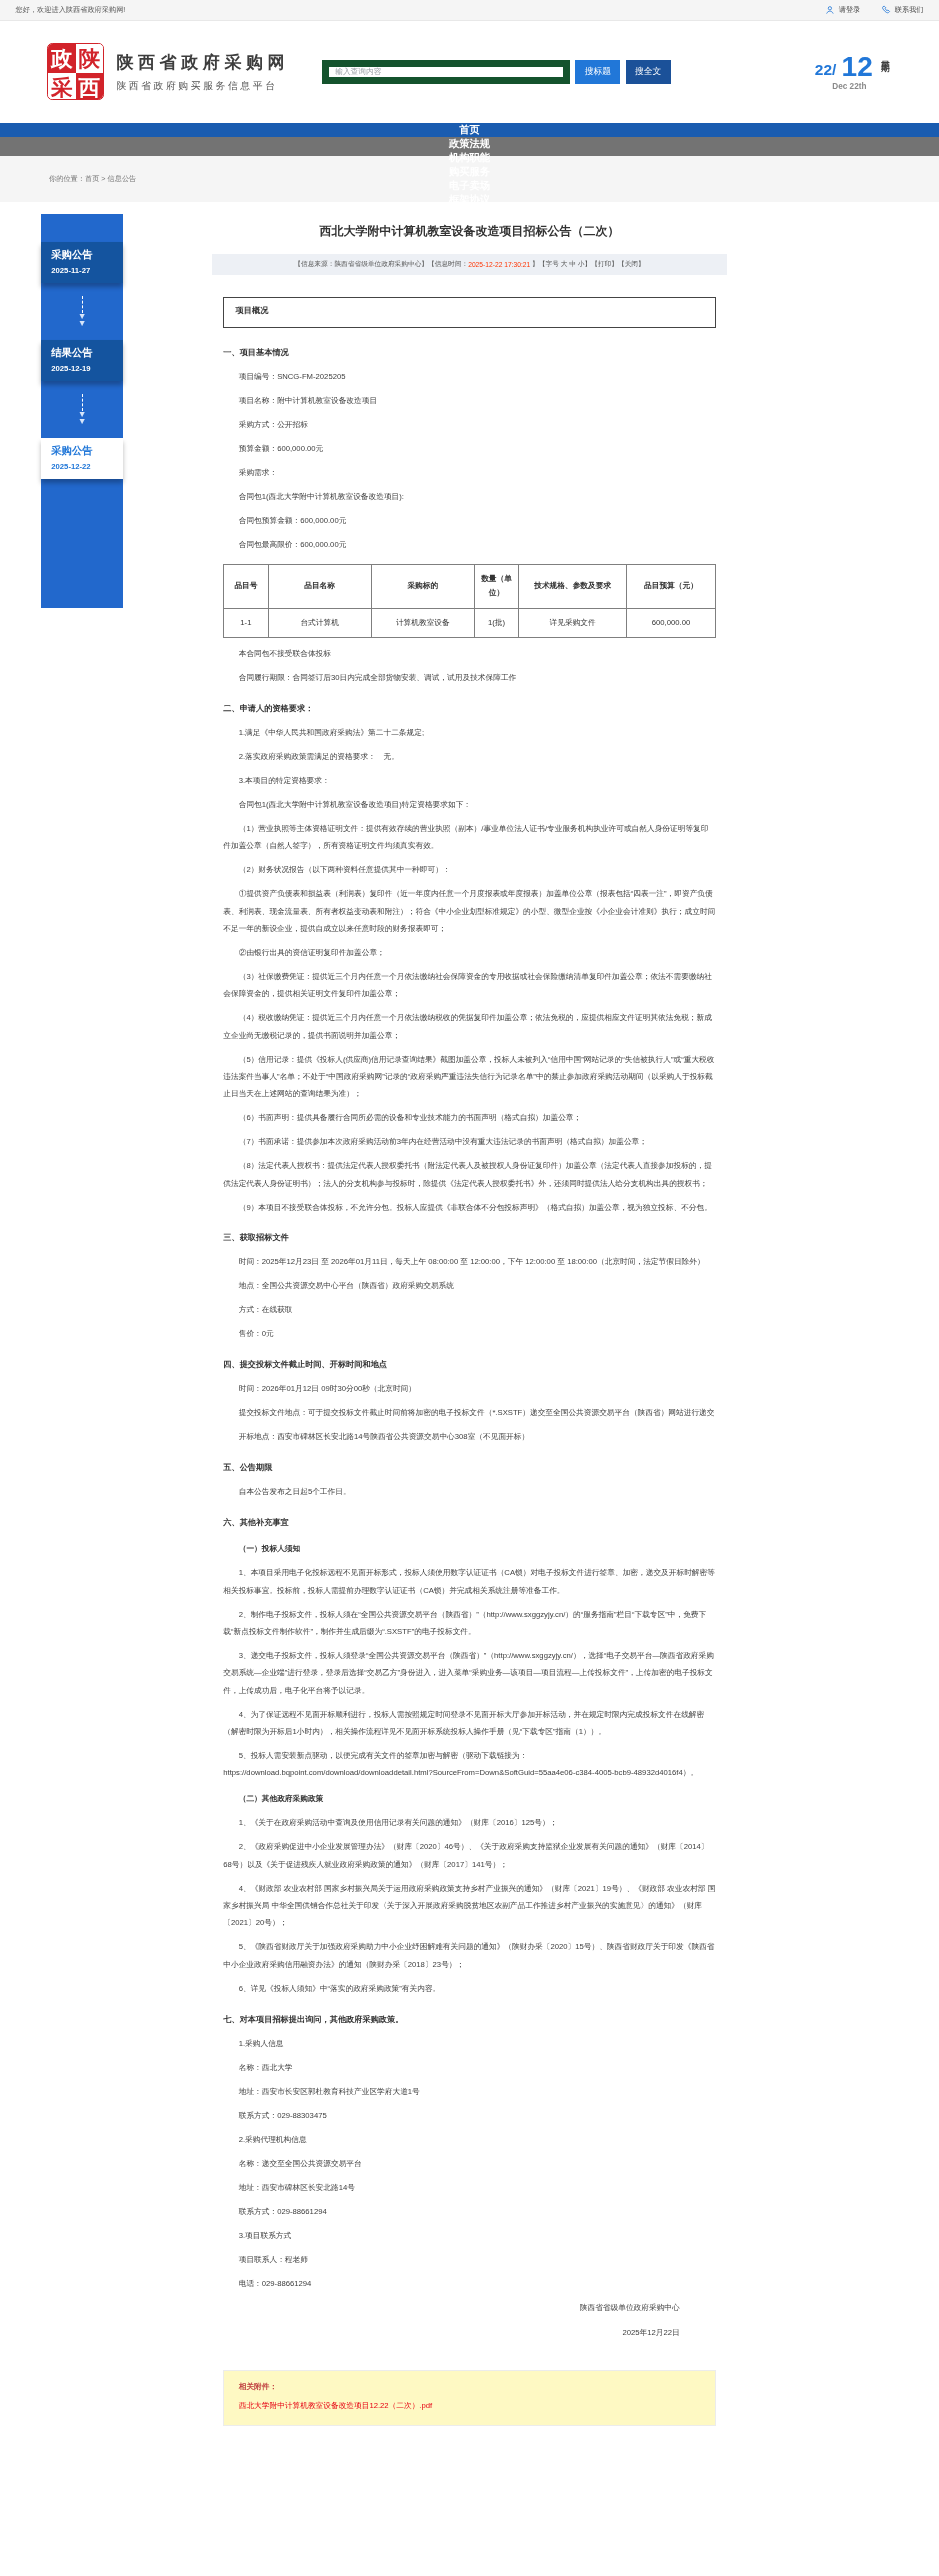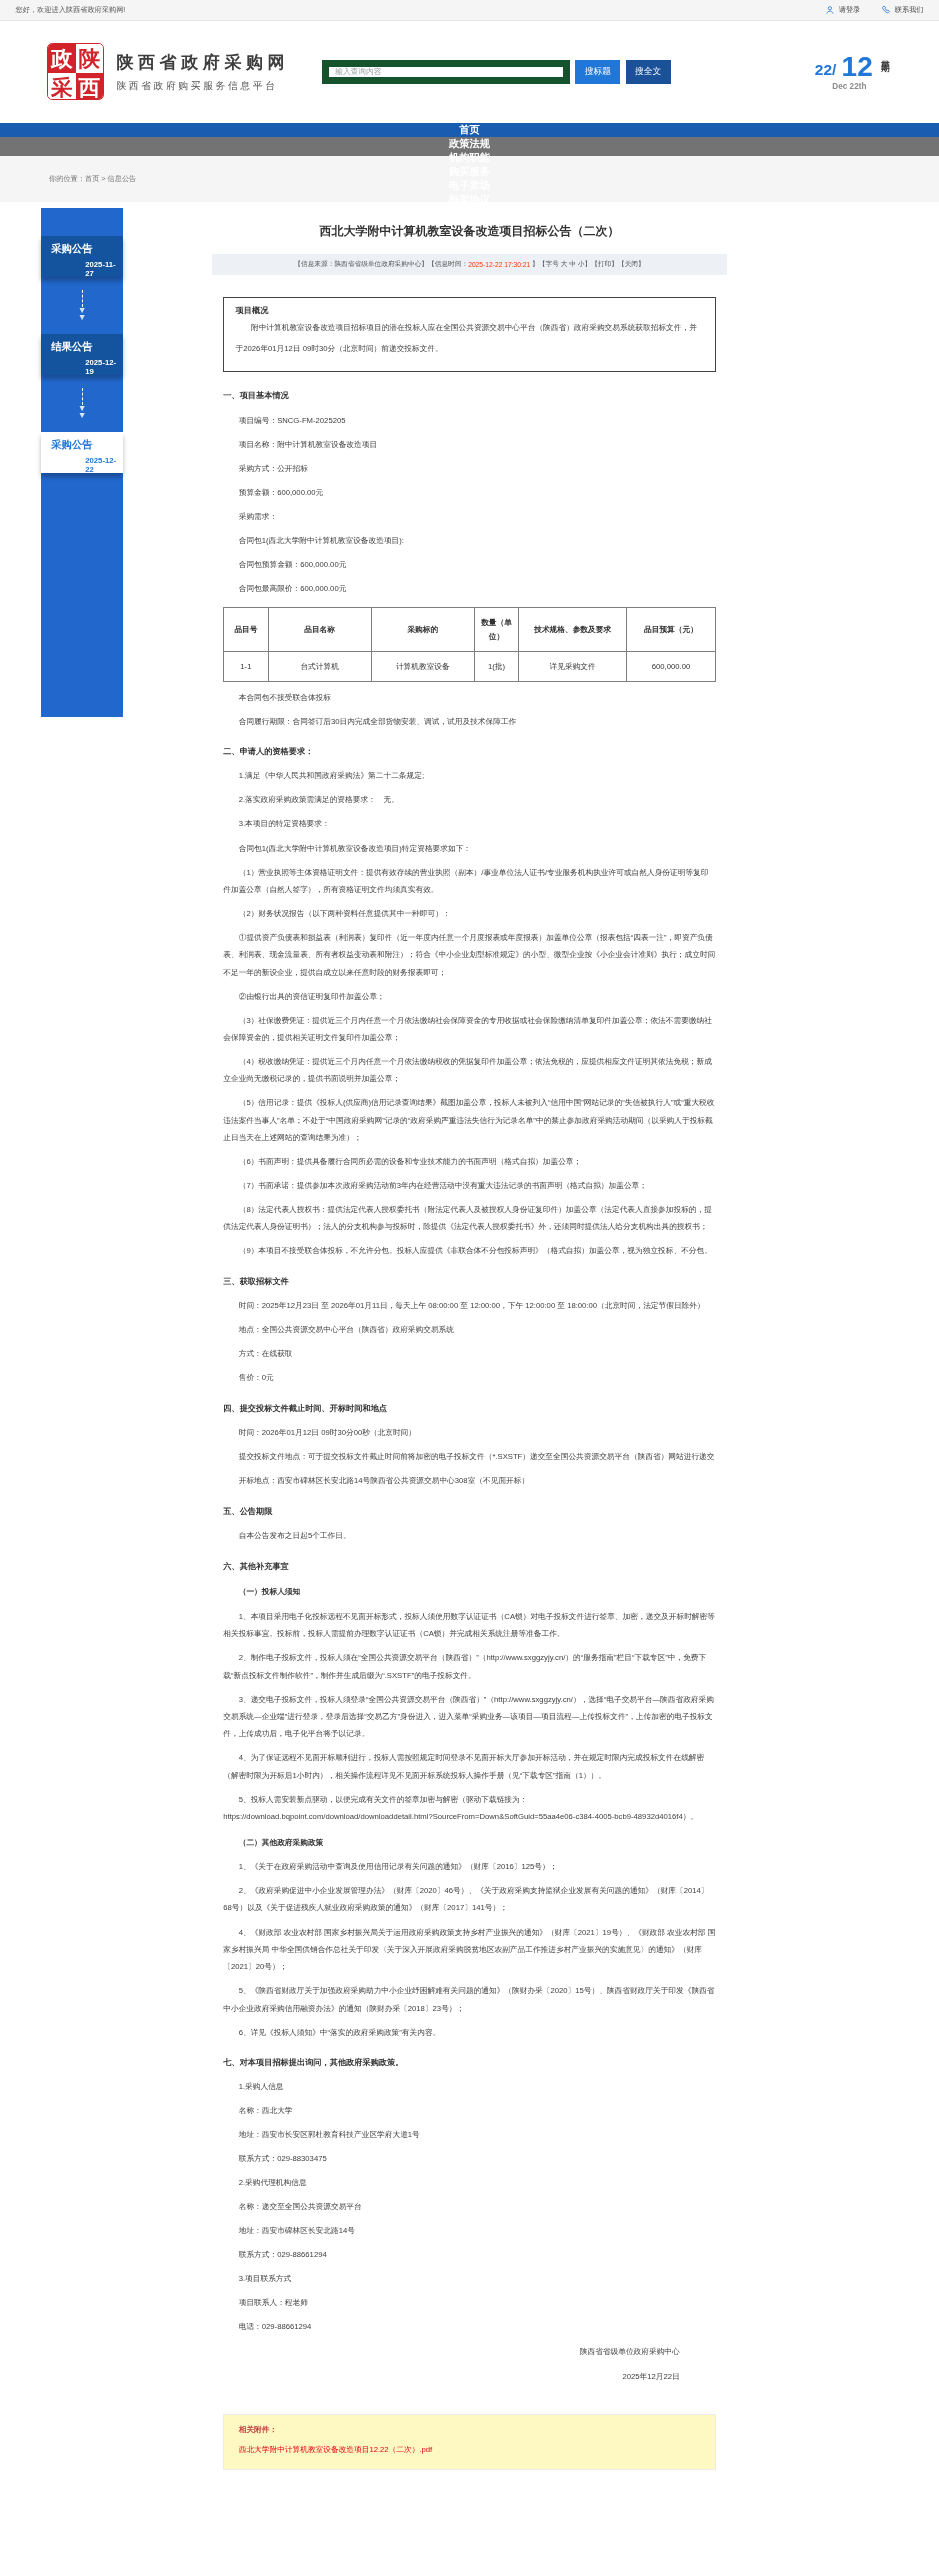--- a/index.html
+++ b/index.html
@@ -39,24 +39,24 @@
   .nav-item { flex:1; display:flex; align-items:center; justify-content:center; color:#fff; font-size:10.3px; font-weight:bold; cursor:pointer; }
   .nav-item.active { background:#1a5cb0; }
 
   
   .crumb-band { height:46px; background:#f5f5f5; display:flex; align-items:center; padding-left:49px; font-size:7.2px; color:#757575; }
 
   
   .main { position:relative; min-height:2662px; background:#fff; }
 
   
-  .timeline { position:absolute; left:41px; top:6px; width:82px; height:509px; background:#2268cc; padding-top:28px; }
+  .timeline { position:absolute; left:41px; top:12px; width:82px; height:394px; background:#2268cc; padding-top:28px; }
   .tl-card { width:82px; height:41px; background:#14549f; color:#fff; padding:6.7px 0 0 10.3px; box-shadow:0 3.6px 4.6px rgba(0,0,0,.28); cursor:pointer; }
   .tl-card .t { font-size:10.3px; font-weight:bold; }
-  .tl-card .d { font-size:7.7px; font-weight:bold; margin-top:3.6px;margin-left:34px; }
+  .tl-card .d { font-size:7.7px; font-weight:bold; margin-top:3.6px; }
   .tl-card.active { background:#fff; color:#2177d8; }
   .tl-arrow { height:57px; display:flex; flex-direction:column; align-items:center; justify-content:center; }
   .tl-dash { width:0; height:17.5px; border-left:1px dashed #fff; }
   .tl-chev { color:#d7e5fa; font-size:8.8px; line-height:6.7px; }
 
   
   .doc { width:515px; margin:0 auto; padding:21.6px 0 36px; }
   .doc-title { text-align:center; font-size:12px; font-weight:bold; color:#333; }
   .doc-meta { margin-top:13.4px; background:#edf0f5; height:21.6px; display:flex; align-items:center; justify-content:center; font-size:6.7px; color:#555; }
   .doc-meta span { white-space:pre; }
@@ -184,21 +184,20 @@
       <span>【信息来源：陕西省省级单位政府采购中心】【信息时间：</span>
         <span class="meta-time">2025-12-22 17:30:21</span>
         <span> 】</span>
         <span class="meta-act">【字号 大 中 小】</span>
         <span class="meta-act">【打印】</span>
         <span class="meta-act">【关闭】</span>
     </div>
 
     <div class="overview">
       <div class="ov-label">项目概况</div>
-      <div class="ov-text">附中计算机教室设备改造项目招标项目的潜在投标人应在全国公共资源交易中心平台（陕西省）政府采购交易系统获取招标文件，并于2026年01月12日 09时30分（北京时间）前递交投标文件。</div>
     </div>
 
     <div class="doc-body">
       <div class="h">一、项目基本情况</div>
       <div class="p">项目编号：SNCG-FM-2025205</div>
       <div class="p">项目名称：附中计算机教室设备改造项目</div>
       <div class="p">采购方式：公开招标</div>
       <div class="p">预算金额：600,000.00元</div>
       <div class="p">采购需求：</div>
       <div class="p">合同包1(西北大学附中计算机教室设备改造项目):</div>

